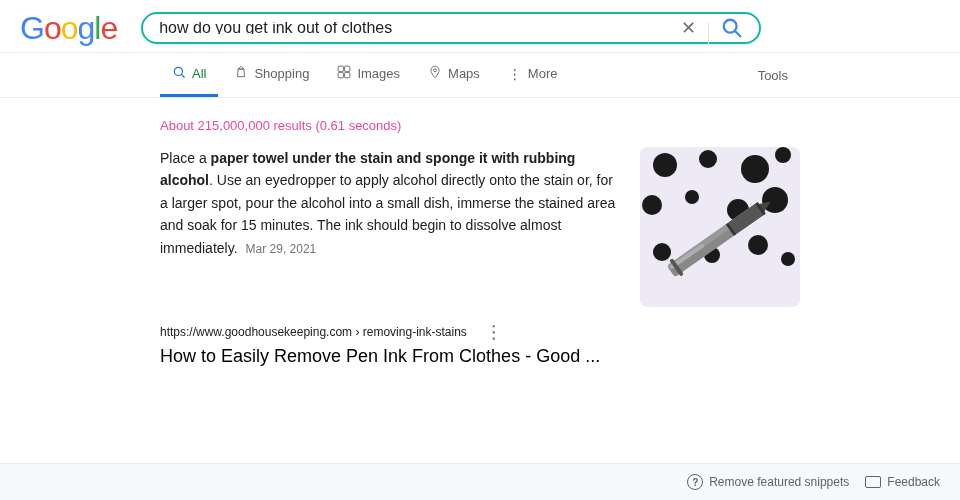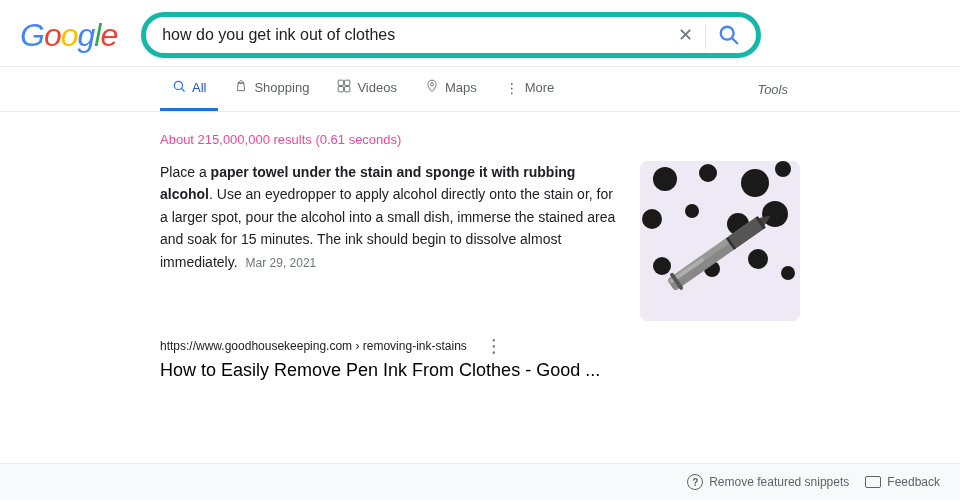--- a/index.html
+++ b/index.html
@@ -24,37 +24,36 @@
       align-items: center;
       margin-right: 8px;
       flex-shrink: 0;
     }
 
     .logo-text {
       font-size: 32px;
       font-weight: 400;
       letter-spacing: -1px;
       line-height: 1;
-      font-style: italic;
     }
     .logo-G { color: #4285F4; }
     .logo-o1 { color: #EA4335; }
     .logo-o2 { color: #FBBC05; }
     .logo-g { color: #4285F4; }
     .logo-l { color: #34A853; }
     .logo-e { color: #EA4335; }
 
     .search-bar {
       display: flex;
-      border: 5px solid #14b8a6;
+      border: 2px solid #14b8a6;
       border-radius: 24px;
       padding: 8px 16px;
       flex: 1;
       max-width: 620px;
-      height: 46px;
+      height: 32px;
       box-shadow: 0 1px 3px rgba(0,0,0,0.1);
     }
 
     .search-input {
       flex: 1;
       border: none;
       outline: none;
       font-size: 16px;
       color: #202124;
       background: transparent;
@@ -98,35 +97,34 @@
       gap: 6px;
       padding: 12px 12px;
       cursor: pointer;
       color: #5f6368;
       font-size: 13px;
       border-bottom: 3px solid transparent;
       white-space: nowrap;
     }
 
     .nav-tab.active {
-      color: #1d4ed8;
+      color: #15803d;
       border-bottom: 3px solid #1a73e8;
     }
 
     .nav-tab-icon {
       font-size: 14px;
     }
 
     .nav-tools {
       margin-left: auto;
       color: #5f6368;
       font-size: 13px;
       padding: 12px 12px;
       cursor: pointer;
-      font-style: italic;
     }
 
     
     .main {
       padding: 12px 160px 0 160px;
     }
 
     .results-count {
       color: #ec4899;
       font-size: 13px;
@@ -298,21 +296,21 @@
   </div>
   <div class="nav-tab">
     <span class="nav-tab-icon">
       <svg width="14" height="14" viewBox="0 0 24 24" fill="none">
         <rect x="2" y="2" width="9" height="9" rx="1" stroke="#5f6368" stroke-width="1.5"></rect>
         <rect x="13" y="2" width="9" height="9" rx="1" stroke="#5f6368" stroke-width="1.5"></rect>
         <rect x="2" y="13" width="9" height="9" rx="1" stroke="#5f6368" stroke-width="1.5"></rect>
         <rect x="13" y="13" width="9" height="9" rx="1" stroke="#5f6368" stroke-width="1.5"></rect>
       </svg>
     </span>
-    <span>Videos</span>
+    <span>Images</span>
   </div>
   <div class="nav-tab">
     <span class="nav-tab-icon">
       <svg width="14" height="14" viewBox="0 0 24 24" fill="none">
         <path d="M12 2C8.13 2 5 5.13 5 9c0 5.25 7 13 7 13s7-7.75 7-13c0-3.87-3.13-7-7-7z" stroke="#5f6368" stroke-width="1.5" fill="none"></path>
         <circle cx="12" cy="9" r="2.5" stroke="#5f6368" stroke-width="1.5"></circle>
       </svg>
     </span>
     <span>Maps</span>
   </div>

